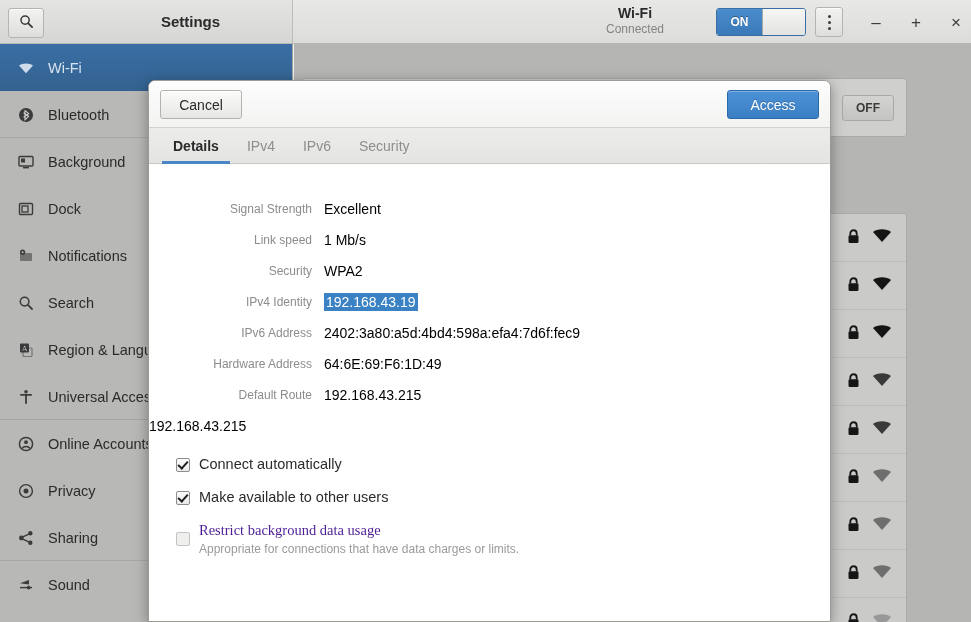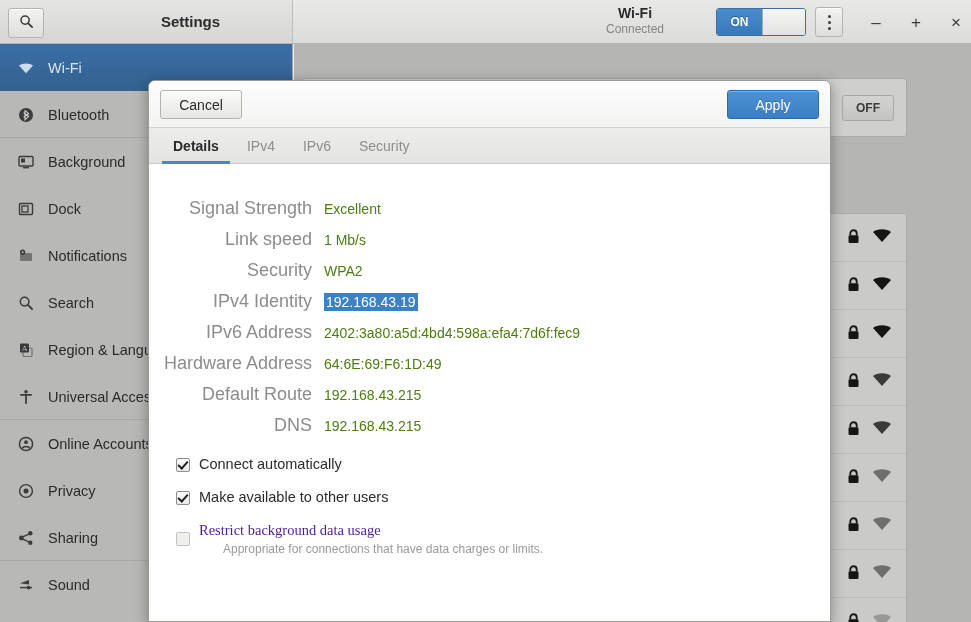--- a/index.html
+++ b/index.html
@@ -390,27 +390,27 @@
   .drow {
     display: flex;
     align-items: center;
     height: 31px;
   }
   .dkey {
     width: 175px;
     text-align: right;
     padding-right: 12px;
     color: #8c8c8c;
-    font-size: 18px;
+    font-size: 12px;
     box-sizing: border-box;
     white-space: nowrap;
   }
   .dval {
     font-size: 14px;
-    color: #4d7c0f;
+    color: #000000;
     white-space: nowrap;
   }
   .dval.selected {
     background: #3b82c4;
     color: #ffffff;
     padding: 1px 2px;
   }
 
   .checks {
     position: absolute;
@@ -450,21 +450,20 @@
   .chk-text .ct1 {
     font-size: 14.5px;
     color: #2b2b2b;
     line-height: 19px;
   }
   .chk-text .ct2 {
     font-size: 12px;
     color: #9a9a9a;
     line-height: 16px;
     margin-top: 1px;
-    margin-left: 24px;
   }
   .chk-row.restricted .chk-text .ct1 { color: #4c1d95; font-family: Liberation Serif, serif; }
   .chk-row.restricted .chk-box { margin-top: 11px; }
 </style>
 </head>
 <body>
 
 <div class="app">
 
   <div class="titlebar">
@@ -734,21 +733,21 @@
           </div>
         </div>
       </div>
   </div>
 
   <div class="dialog">
 
     <div class="dlg-header">
       <div class="btn-cancel">Cancel</div>
       <div class="dlg-title">1+3t</div>
-      <div class="btn-apply">Apply</div>
+      <div class="btn-apply">Access</div>
     </div>
 
     <div class="dlg-tabs" id="dlg-tabs">
         <div class="tab active">
           <span>Details</span>
         </div>
         <div class="tab">
           <span>IPv4</span>
         </div>
         <div class="tab">
@@ -783,21 +782,20 @@
           </div>
           <div class="drow">
             <div class="dkey">Hardware Address</div>
             <div class="dval">64:6E:69:F6:1D:49</div>
           </div>
           <div class="drow">
             <div class="dkey">Default Route</div>
             <div class="dval">192.168.43.215</div>
           </div>
           <div class="drow">
-            <div class="dkey">DNS</div>
             <div class="dval">192.168.43.215</div>
           </div>
         </div>
       <div class="checks" id="checks">
           <div class="chk-row">
             <div class="chk-box checked"></div>
             <div class="chk-text">
               <div class="ct1">Connect automatically</div>
             </div>
           </div>

